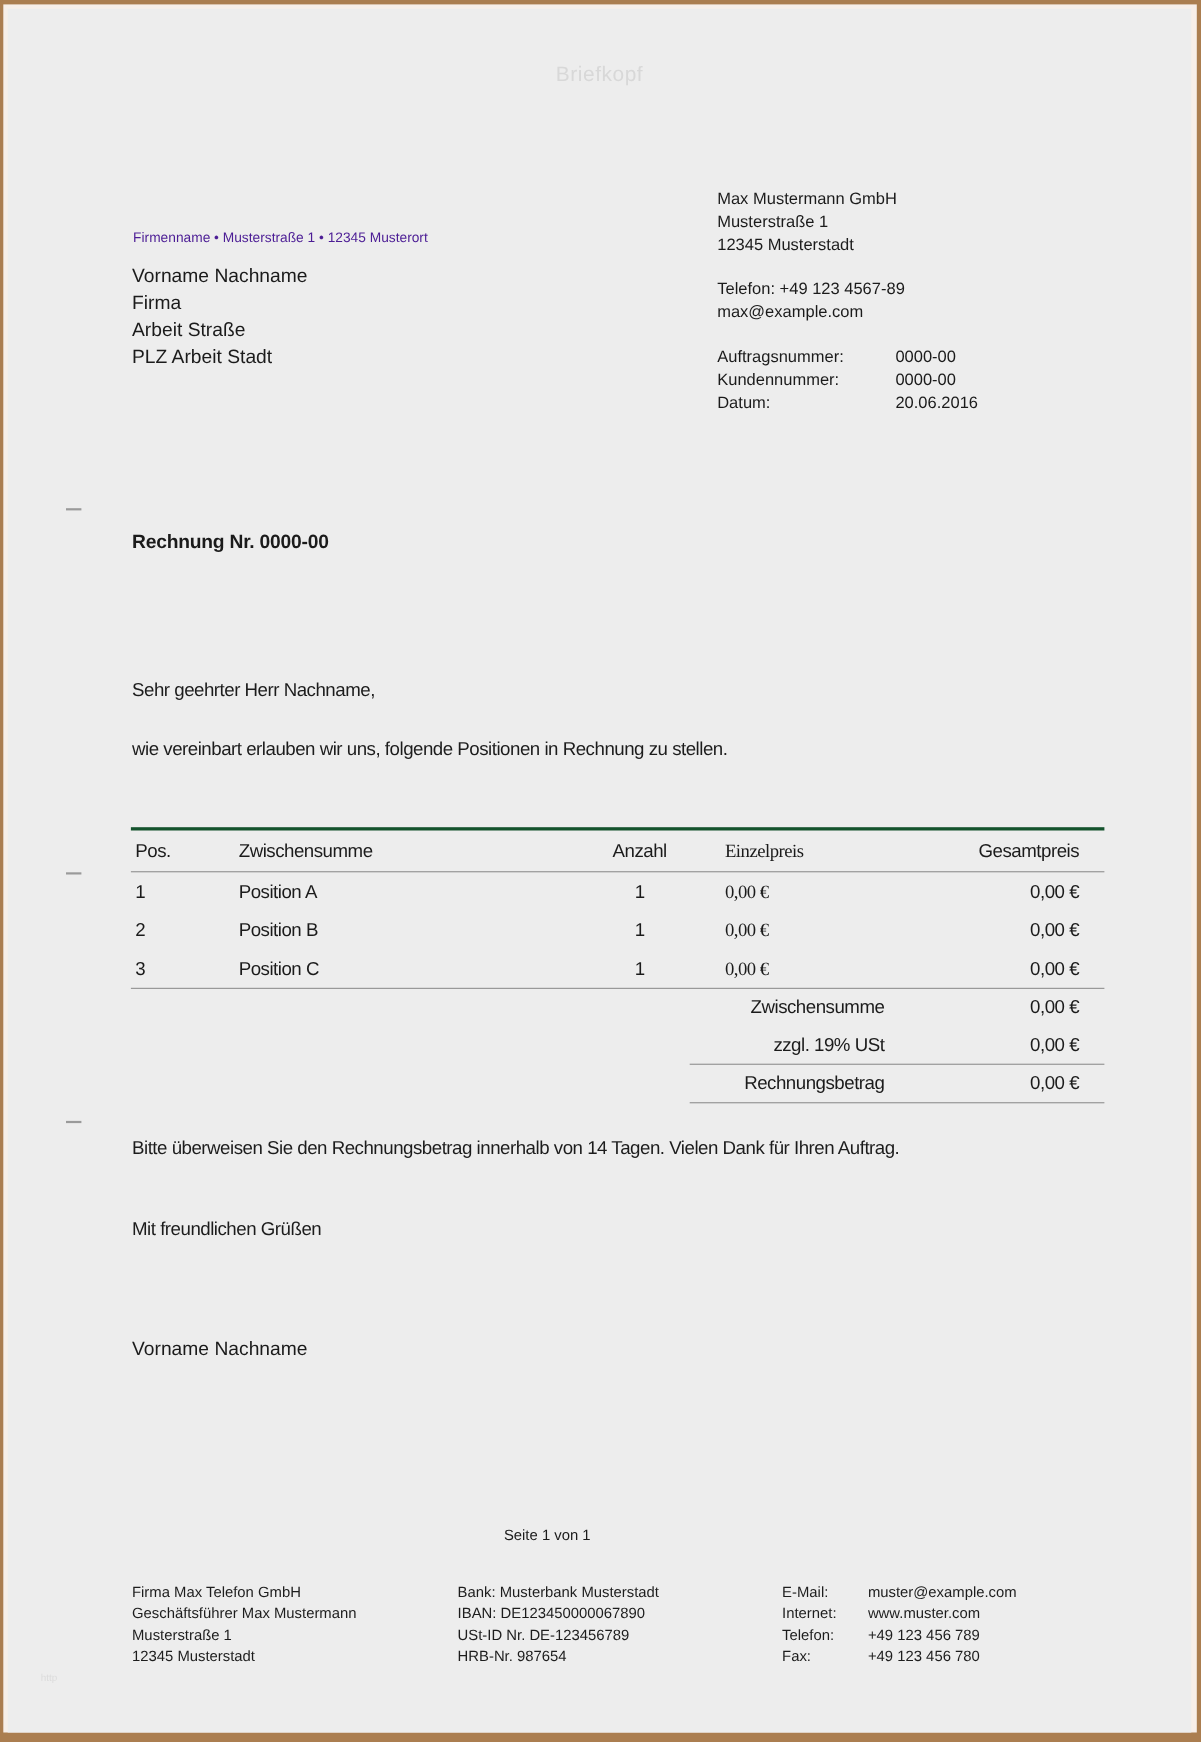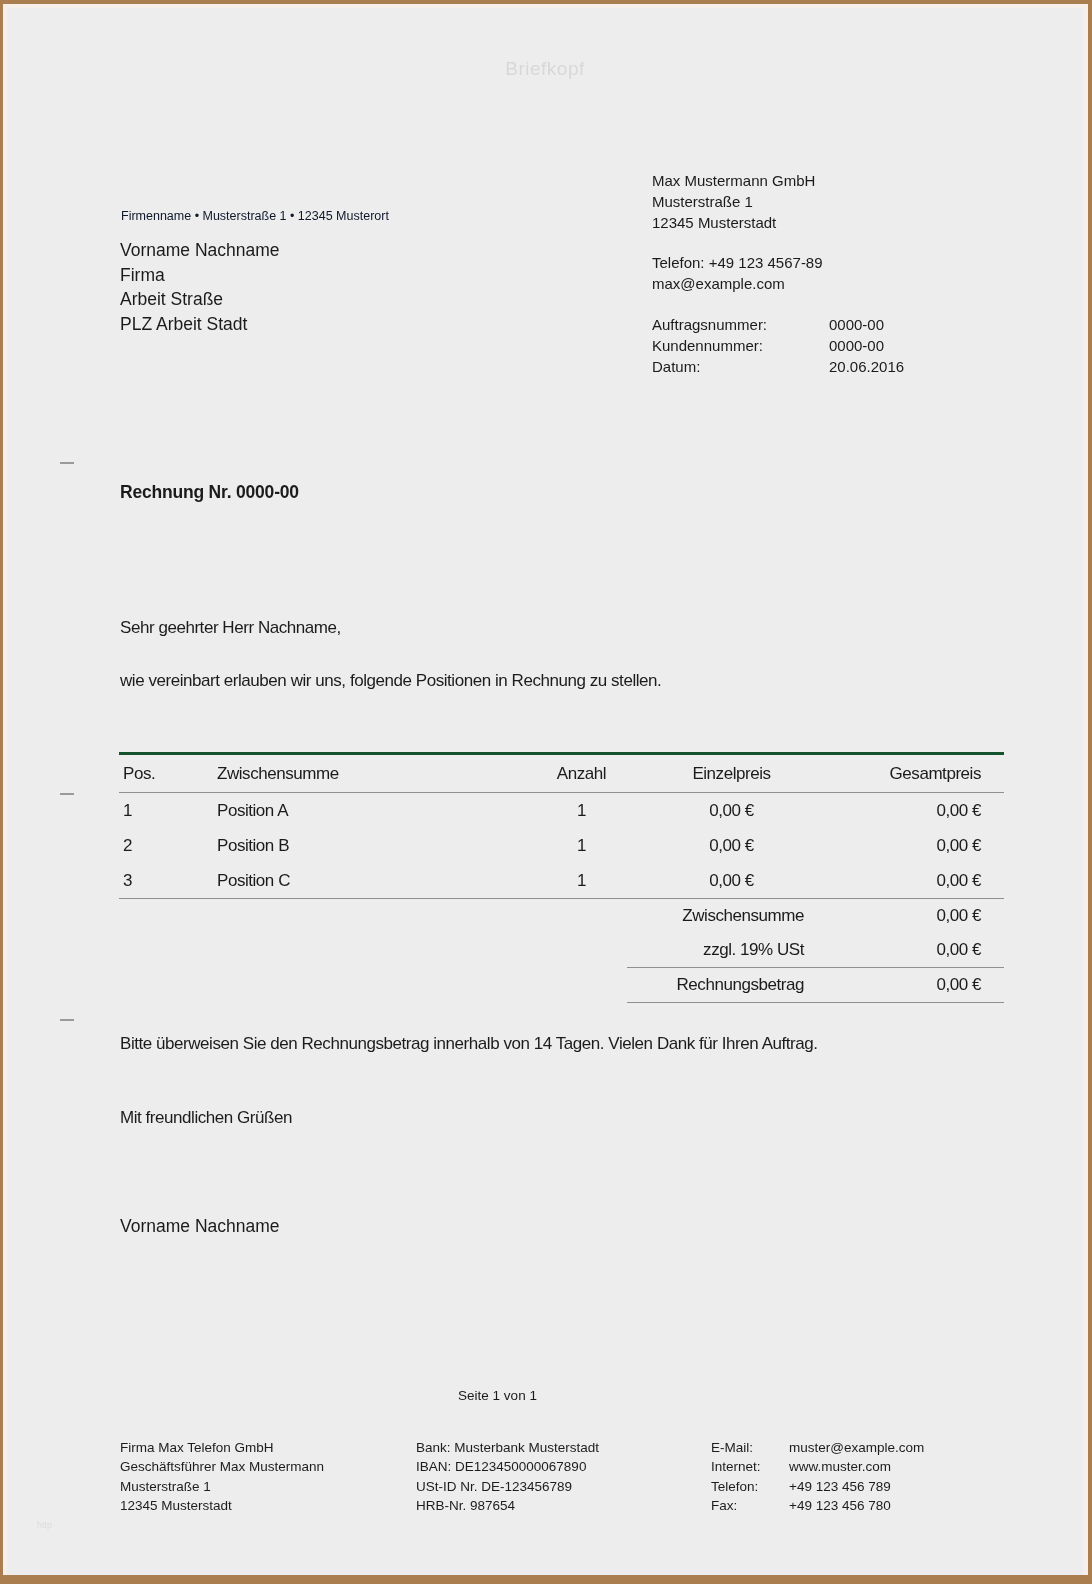--- a/index.html
+++ b/index.html
@@ -9,40 +9,40 @@
     font-family:"Liberation Sans","DejaVu Sans",sans-serif;
     color:#1b1b1b;
     overflow:hidden;
     margin:0 auto;
   }
   .mat{position:absolute;left:3px;top:4px;right:4px;bottom:9px;background:#f7efe9;}
   .page{position:absolute;left:7px;top:8px;right:9px;bottom:9px;background:#ededed;}
   .abs{position:absolute;}
   .watermark-head{left:0;right:0;top:50px;text-align:center;font-size:19px;color:#d8d8d8;letter-spacing:.5px;}
   .watermark-http{left:30px;top:1512px;font-size:9px;color:#dcdcdc;}
-  .sender-line{left:114px;top:201px;font-size:12.5px;color:#0f172a;}
+  .sender-line{left:114px;top:201px;font-size:12.5px;color:#4c1d95;}
   .recipient{left:113px;top:230px;font-size:17.5px;line-height:24.6px;}
   .company{left:645px;top:163px;font-size:15px;line-height:20.8px;}
   .company .grp{margin-bottom:20px;}
-  .meta-row{display:flex;gap:15px;}
+  .meta-row{display:flex;}
   .meta-label{width:162px;}
   .fold-mark{width:14px;height:2px;background:#9a9a9a;left:53px;}
   .fm1{top:454px;} .fm2{top:785px;} .fm3{top:1011px;}
   .doc-title{left:113px;top:474px;font-size:17.5px;font-weight:bold;letter-spacing:-.2px;}
   .body-text{font-size:17px;letter-spacing:-.45px;color:#1c1c1c;}
   .salutation{left:113px;top:610px;}
   .intro{left:113px;top:663px;}
   .invoice-table{left:112px;top:744px;width:885px;font-size:17px;letter-spacing:-.45px;}
   .t-row{display:flex;align-items:center;height:35px;}
   .t-head{height:37px;border-top:3px solid #14532d;border-bottom:1px solid #8f8f8f;}
   .t-body{border-bottom:1px solid #8f8f8f;}
   .c-pos{width:98px;padding-left:4px;box-sizing:border-box;}
   .c-desc{width:287px;}
   .c-qty{width:155px;text-align:center;}
-  .c-unit{width:145px;text-align:center;}
+  .c-unit{width:145px;text-align:left;font-family:Liberation Serif, serif;}
   .c-total{width:200px;text-align:right;padding-right:23px;box-sizing:border-box;}
   .c-sumlabel{width:685px;text-align:right;}
   .sum-line{margin-left:508px;border-top:1px solid #8f8f8f;height:0;}
   .t-sum{height:34px;}
   .closing{left:113px;top:1018px;width:835px;line-height:35px;}
   .regards{left:113px;top:1100px;}
   .signature{left:113px;top:1208px;font-size:17.5px;}
   .page-info{left:0;right:95px;top:1380px;text-align:center;font-size:13.5px;}
   .footer{left:0;top:1430px;width:1092px;font-size:13.5px;line-height:19.4px;color:#1d1d1d;}
   .footer .col{position:absolute;top:0;}

